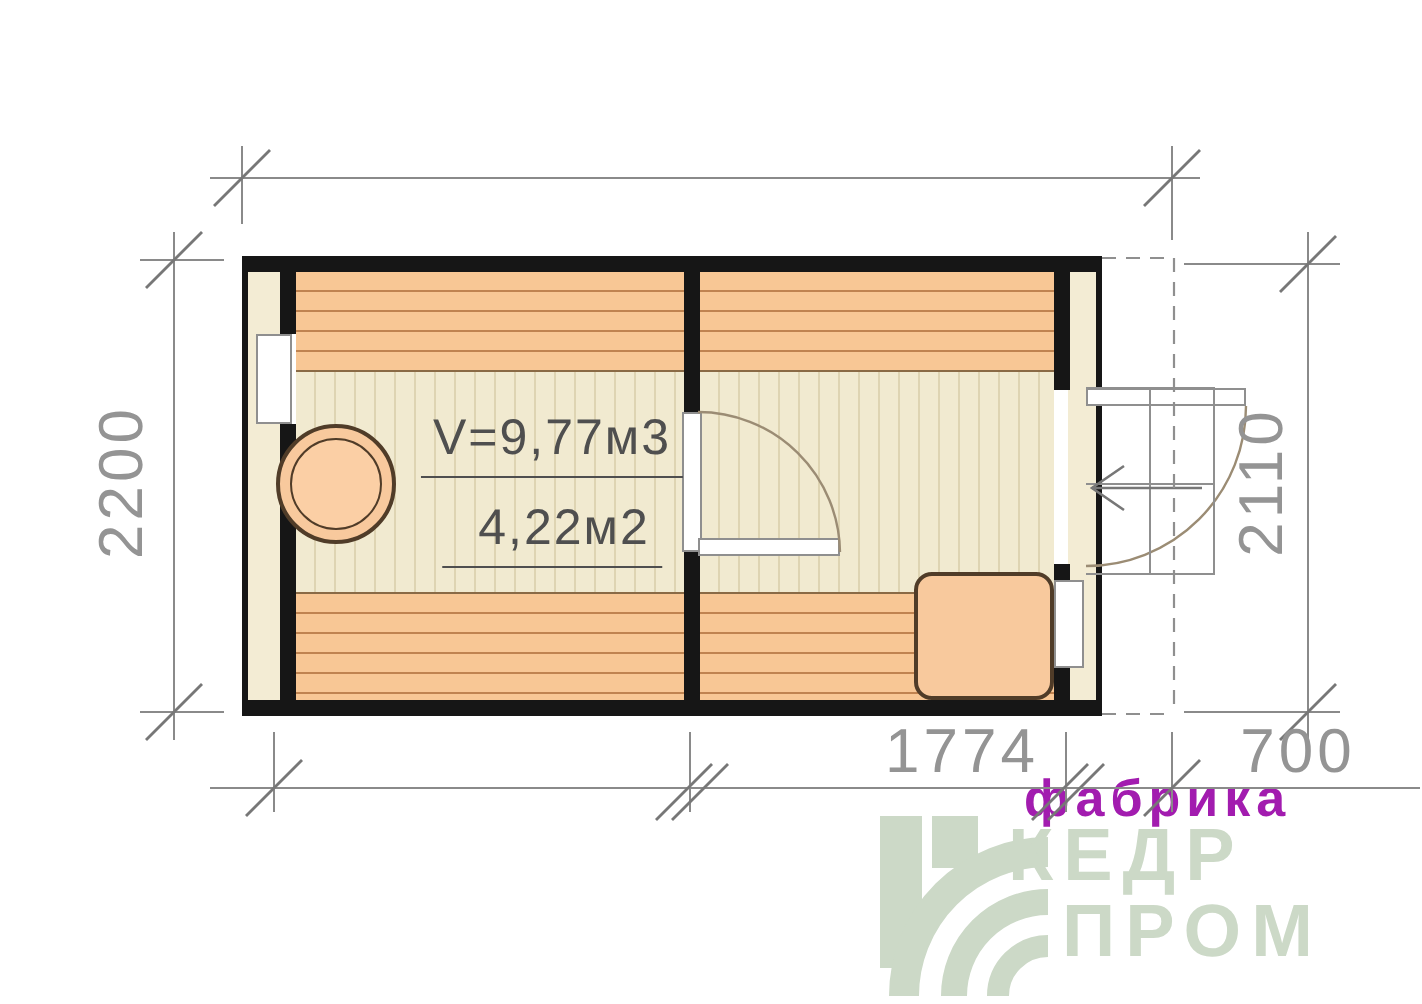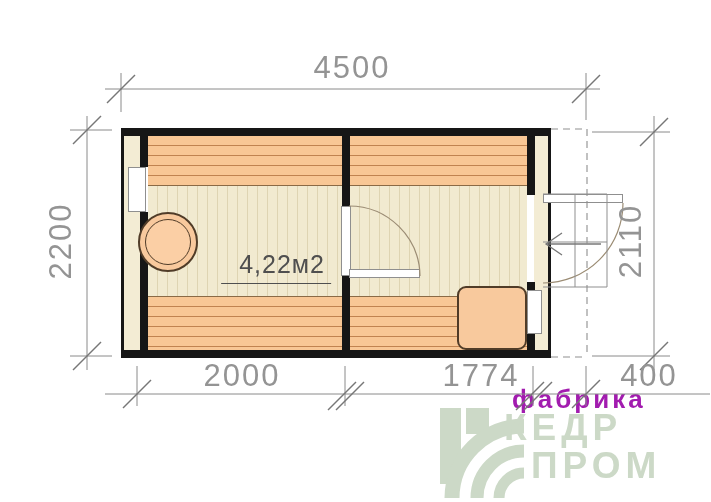--- a/index.html
+++ b/index.html
@@ -182,22 +182,21 @@
     <g stroke="#777777" stroke-width="1.4" fill="none">
       <path d="M123,408 L151,380"></path>
       <path d="M328,410 L356,382"></path>
       <path d="M336,410 L364,382"></path>
       <path d="M516,410 L544,382"></path>
       <path d="M524,410 L552,382"></path>
       <path d="M572,408 L600,380"></path>
     </g>
   </svg>
 
-  <div class="dim-text" style="left:352px;top:68px;">4500</div>
   <div class="dim-text vert" style="left:61px;top:241px;">2200</div>
   <div class="dim-text vert" style="left:631px;top:241px;">2110</div>
-  <div class="dim-text" style="left:242px;top:376px;">2000</div>
   <div class="dim-text" style="left:437px;top:376px;margin-left:44px;">1774</div>
-  <div class="dim-text" style="left:649px;top:376px;">400</div>
-
+  <div class="dim-text" style="left:649px;top:376px;">700</div>
+
+  <div class="room-label" style="left:276px;top:222px;">V=9,77м3</div>
   <div class="room-label" style="left:276px;top:267px;padding-left:18px;">4,22м2</div>
 
 </div>
 
 </body></html>

